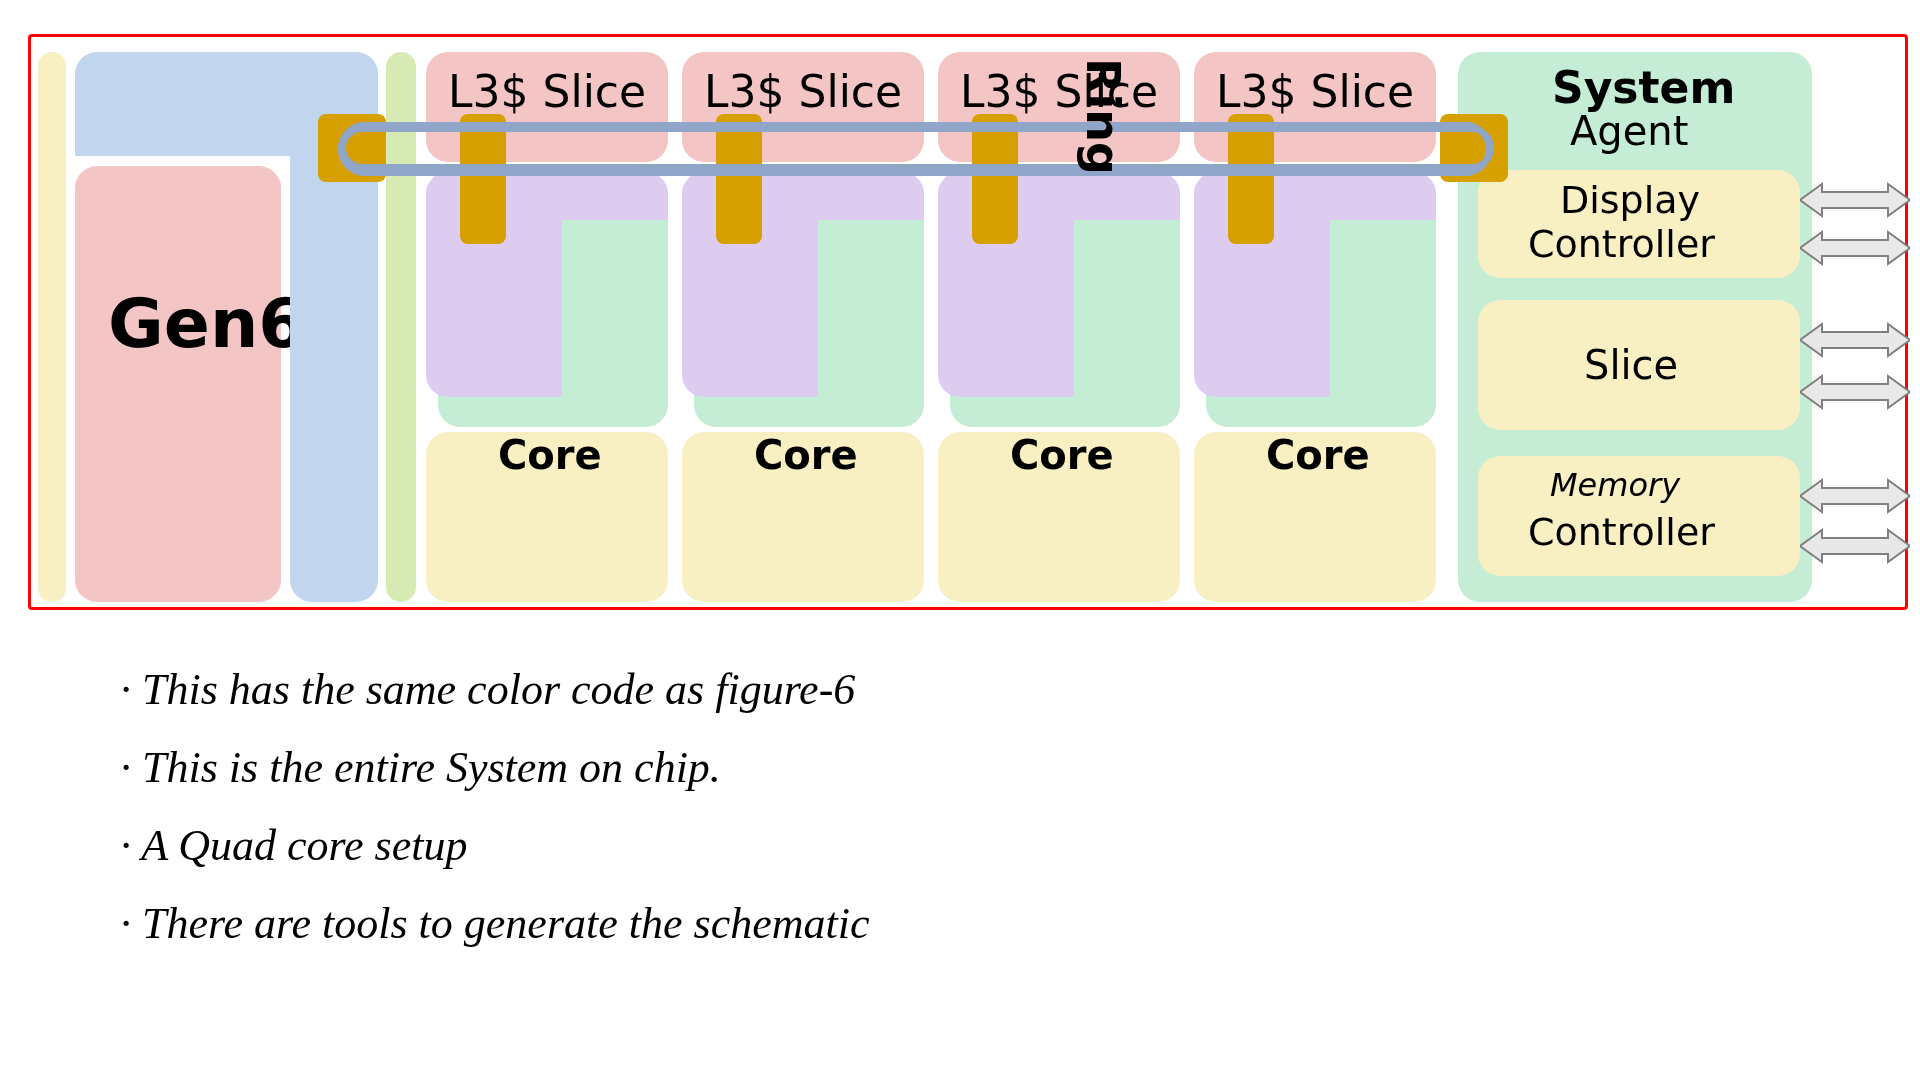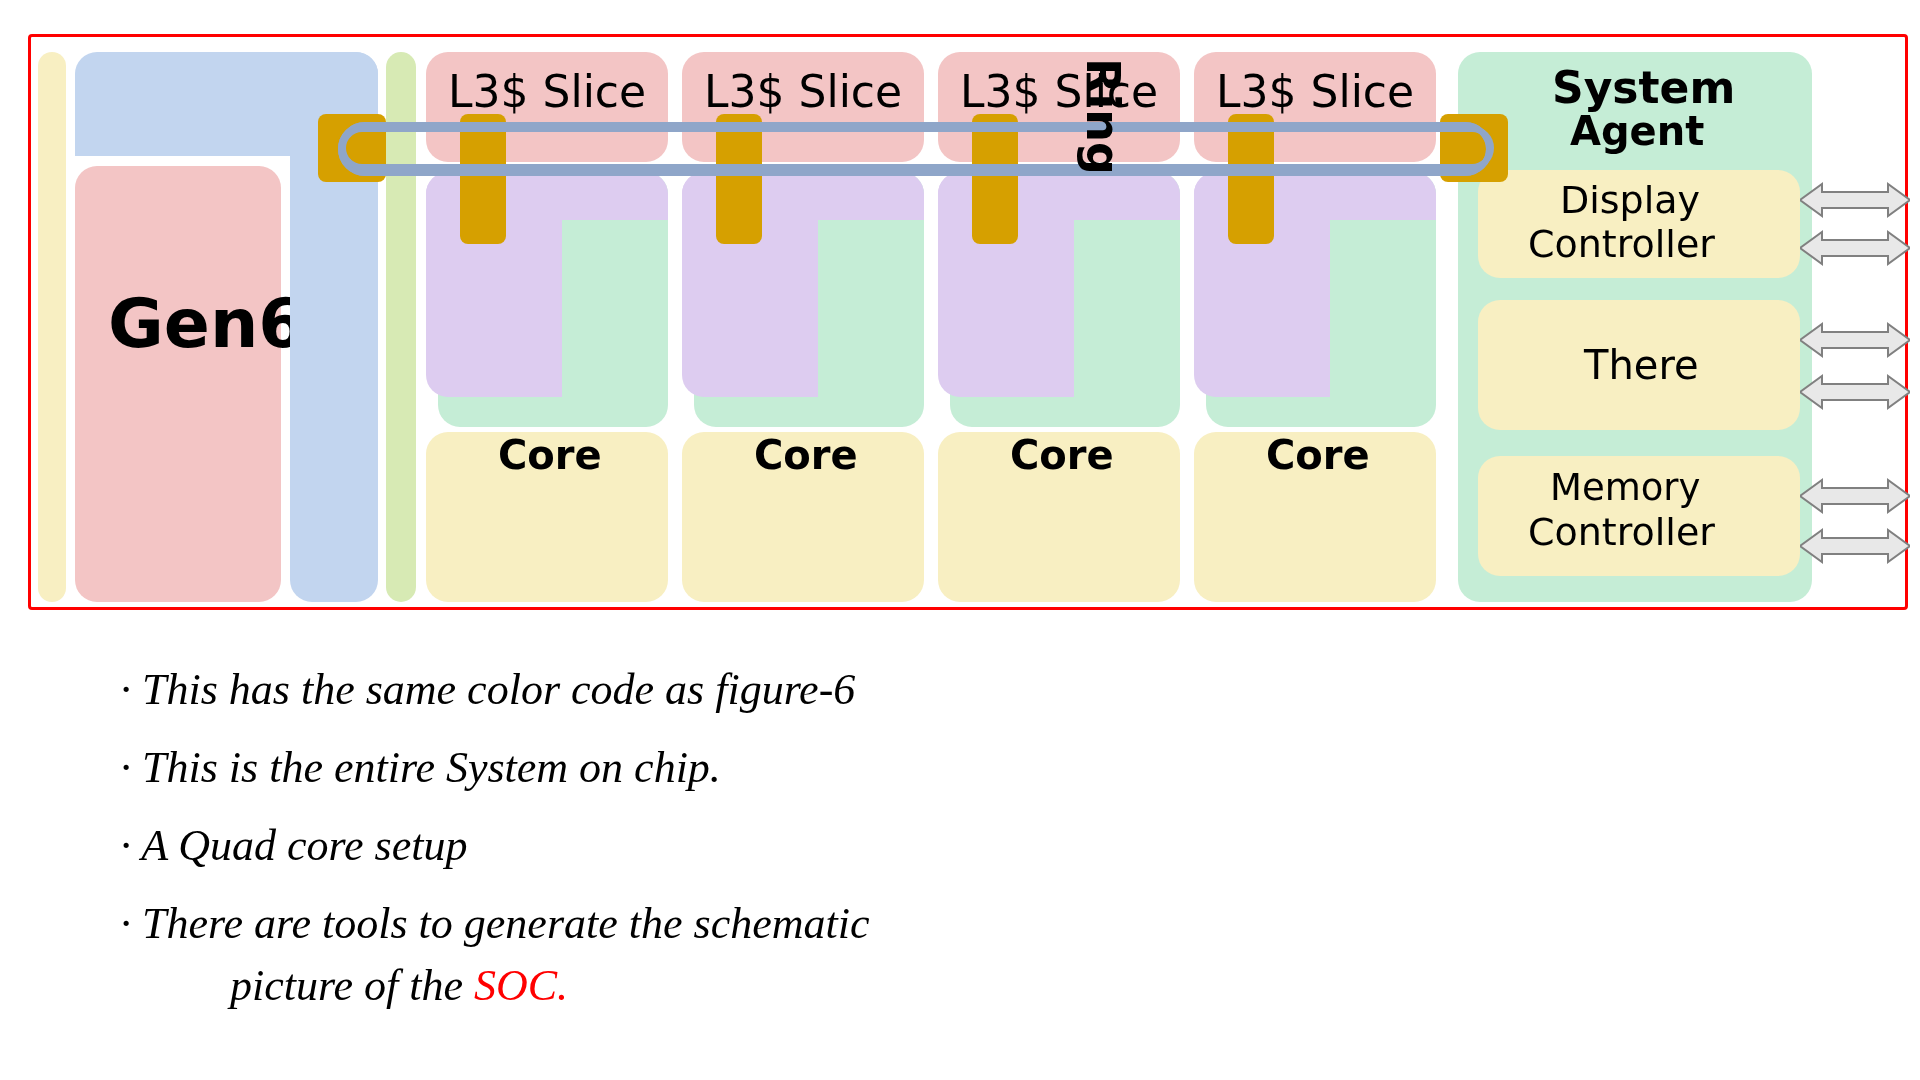--- a/index.html
+++ b/index.html
@@ -91,31 +91,31 @@
   <div class="box" style="left:1194px; top:172px; width:136px; height:225px; background:#ddccf0; border-radius:22px 0 0 22px;"></div>
   <div class="box" style="left:1194px; top:172px; width:242px; height:48px; background:#ddccf0; border-radius:22px 22px 0 0;"></div>
   <div class="box round" style="left:1194px; top:52px; width:242px; height:110px; background:#f3c5c5;"></div>
   <div class="lbl" style="left:1216px; top:66px; font-size:44px;">L3$ Slice</div>
   <div class="box round" style="left:1194px; top:432px; width:242px; height:170px; background:#f8efc2;"></div>
   <div class="lbl" style="left:1266px; top:432px; font-size:40px; font-weight:700;">Core</div>
   <div class="box" style="left:1228px; top:114px; width:46px; height:130px; background:#d6a000; border-radius:8px;"></div>
 
   <div class="box round" style="left:1458px; top:52px; width:354px; height:550px; background:#c5edd6;"></div>
   <div class="lbl" style="left:1552px; top:62px; font-size:44px; font-weight:700;">System</div>
-  <div class="lbl" style="left:1570px; top:108px; font-size:40px; font-weight:700;">Agent</div>
+  <div class="lbl" style="left:1570px; top:108px; font-size:40px; font-weight:400;">Agent</div>
 
   <div class="box round" style="left:1478px; top:170px; width:322px; height:108px; background:#f8efc2;"></div>
   <div class="lbl" style="left:1560px; top:178px; font-size:38px;">Display</div>
   <div class="lbl" style="left:1528px; top:222px; font-size:38px;">Controller</div>
 
   <div class="box round" style="left:1478px; top:300px; width:322px; height:130px; background:#f8efc2;"></div>
-  <div class="lbl" style="left:1584px; top:342px; font-size:40px;">There</div>
+  <div class="lbl" style="left:1584px; top:342px; font-size:40px;">Slice</div>
 
   <div class="box round" style="left:1478px; top:456px; width:322px; height:120px; background:#f8efc2;"></div>
-  <div class="lbl" style="left:1550px; top:466px; font-size:37px;">Memory</div>
+  <div class="lbl" style="left:1550px; top:466px; font-size:32px;font-style:italic;">Memory</div>
   <div class="lbl" style="left:1528px; top:510px; font-size:38px;">Controller</div>
 
   <div class="box" style="left:318px; top:114px; width:68px; height:68px; background:#d6a000; border-radius:8px;"></div>
   <div class="box" style="left:1440px; top:114px; width:68px; height:68px; background:#d6a000; border-radius:8px;"></div>
 
   <svg class="box" style="left:338px; top:122px; width:1154px; height:54px;" viewBox="0 0 1154 54">
     <rect x="3" y="3" width="1148" height="48" rx="24" ry="24" fill="none" stroke="#8fa6c9" stroke-width="6"></rect>
     <line x1="14" y1="27" x2="1140" y2="27" stroke="#8fa6c9" stroke-width="0"></line>
     <rect x="3" y="3" width="1148" height="22" rx="11" ry="11" fill="none" stroke="#8fa6c9" stroke-width="0"></rect>
 
@@ -146,17 +146,14 @@
       <polygon points="0,20 22,4 22,12 88,12 88,4 110,20 88,36 88,28 22,28 22,36" fill="#e8e8e8" stroke="#808080" stroke-width="2"></polygon>
     </svg>
   <svg class="arrow2" style="left:1800px; top:526px; width:110px; height:40px;" viewBox="0 0 110 40">
       <polygon points="0,20 22,4 22,12 88,12 88,4 110,20 88,36 88,28 22,28 22,36" fill="#e8e8e8" stroke="#808080" stroke-width="2"></polygon>
     </svg>
 
   <div class="hand" style="left:120px; top:662px; font-style:italic;">· This has the same color code as figure-6</div>
   <div class="hand" style="left:120px; top:740px; font-style:italic;">· This is the entire System on chip.</div>
   <div class="hand" style="left:120px; top:818px; font-style:italic;">· A Quad core setup</div>
   <div class="hand" style="left:120px; top:896px; font-style:italic;">· There are tools to generate the schematic</div>
-  <div class="hand" style="left:230px; top:958px; font-style:italic;">
-       <span>picture of the </span><span class="hand-red">SOC.</span>
-  </div>
 
 </div>
 
 </body></html>

